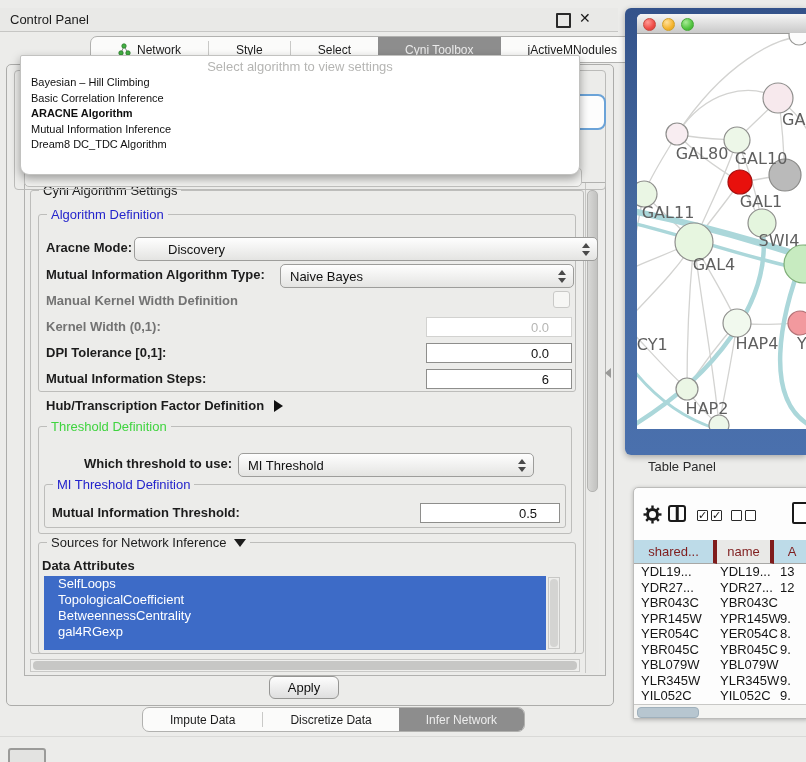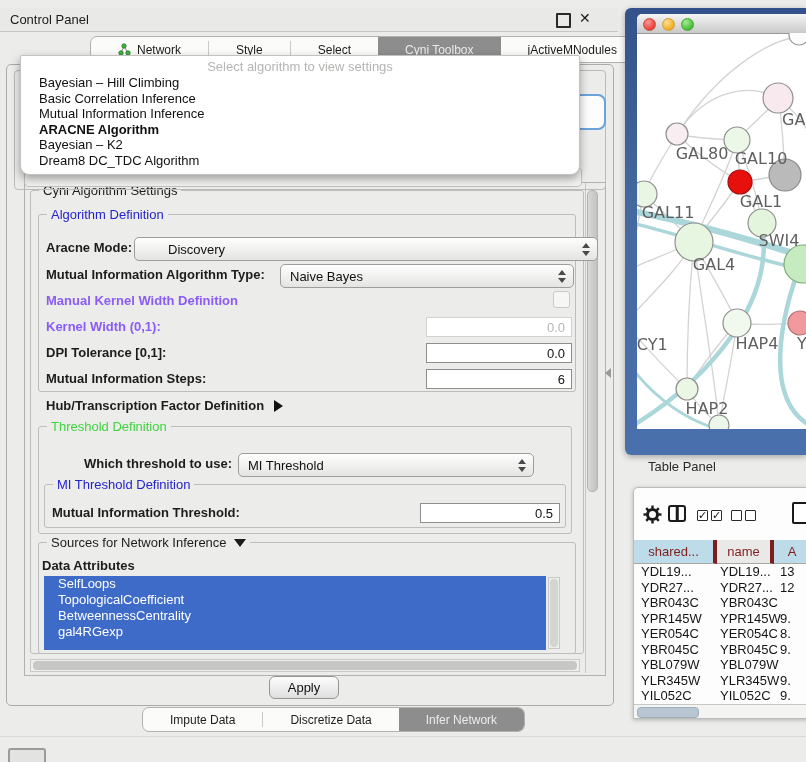--- a/index.html
+++ b/index.html
@@ -14,43 +14,43 @@
   
   .tabbar{display:flex;align-items:stretch;background:#fbfbfa;border:1px solid #b1b1af;border-radius:7px;overflow:hidden;}
   .tab{display:flex;align-items:center;padding:0 27px;font-size:12px;color:#1c1c1c;white-space:nowrap;}
   .tab.sel{background:#8d8d8d;color:#ececec;}
   .tab-sep{width:1px;background:#c9c9c7;margin:4px 0;}
   .net-icon{margin-right:6px;display:inline-flex;}
   
   .popup{left:20px;top:55px;width:560px;height:120px;background:#ffffff;border:1px solid #c2c2c0;
          border-radius:2px 2px 9px 9px;box-shadow:0 4px 10px rgba(0,0,0,.35);z-index:30;padding-top:2px;box-sizing:border-box;}
   .popup-hint{text-align:center;font-size:13px;color:#b5b5b3;height:17px;line-height:17px;}
-  .popup-item{font-size:13px;color:#101010;height:15.6px;line-height:15.6px;padding-left:18px;white-space:nowrap;}
+  .popup-item{font-size:11px;color:#101010;height:15.6px;line-height:15.6px;padding-left:10px;white-space:nowrap;}
   .popup-item.sel{font-weight:bold;}
   .behind-panel{left:14px;top:70px;width:590px;height:118px;border:1px solid #bbbbb9;border-radius:4px;z-index:10;}
   .behind-combo{left:24px;top:167px;width:556px;height:18px;border:1px solid #c0c0be;border-radius:5px;background:#f3f3f1;z-index:11;}
   .focus-frag{left:562px;top:94px;width:40px;height:32px;border:2px solid #6ba3d8;border-radius:8px;background:#fdfdfd;z-index:11;}
   
   .panel-main{left:6px;top:64px;width:606px;height:640px;border:1px solid #acacaa;border-radius:5px;background:#ececea;}
   .container{left:24px;top:182px;width:580px;height:492px;border:1px solid #b1b1af;background:#ececea;}
   .group{position:absolute;border:1px solid #bdbdbb;border-radius:3px;}
   .legend{position:absolute;top:-8px;left:8px;background:#ececea;padding:0 4px;font-size:13px;color:#1c1c1c;white-space:nowrap;display:flex;align-items:center;}
   .legend.blue{color:#2424cc;}
   .legend.green{color:#3fd43f;}
   .lbl{position:absolute;font-size:13px;font-weight:bold;color:#1c1c1c;white-space:nowrap;}
-  .lbl.gray{color:#8b5cf6;}
+  .lbl.gray{color:#737373;}
   .combo{position:absolute;background:linear-gradient(#fefefe,#e4e4e2);border:1px solid #9d9d9b;border-radius:5px;display:flex;align-items:center;}
   .combo .val{flex:1;padding-left:9px;font-size:13px;color:#111;white-space:nowrap;overflow:hidden;}
   .spin{width:22px;display:flex;flex-direction:column;align-items:center;gap:3px;}
   .tri-up{width:0;height:0;border-left:4px solid transparent;border-right:4px solid transparent;border-bottom:5px solid #4a4a4a;}
   .tri-dn{width:0;height:0;border-left:4px solid transparent;border-right:4px solid transparent;border-top:5px solid #4a4a4a;}
   .tri-right{width:0;height:0;border-top:6px solid transparent;border-bottom:6px solid transparent;border-left:9px solid #111;}
   .tri-down-b{width:0;height:0;border-left:6px solid transparent;border-right:6px solid transparent;border-top:8px solid #1c1c1c;margin-left:7px;}
   .field{position:absolute;background:#fff;border:1px solid #8e8e8c;font-size:13px;color:#111;
-         display:flex;align-items:center;justify-content:flex-end;padding:0 6px;box-sizing:border-box;}
+         display:flex;align-items:center;justify-content:flex-end;padding:0 22px;box-sizing:border-box;}
   .field.disabled{border-color:#d2d2d0;color:#b6b6b4;}
   .checkbox{position:absolute;width:15px;height:15px;border:1px solid #c9c9c7;border-radius:3px;background:#f6f6f4;}
   .attr-list{left:44px;top:576px;width:502px;height:74px;background:#3d6bc7;overflow:hidden;}
   .attr-item{font-size:13px;color:#fff;height:16px;line-height:16px;padding-left:14px;white-space:nowrap;}
   .vscroll{left:585px;top:183px;width:13px;height:490px;background:#ebebe9;border-left:1px solid #c6c6c4;}
   .vthumb{left:587px;top:190px;width:9px;height:300px;background:linear-gradient(90deg,#d8d8d6,#c2c2c0);border:1px solid #b4b4b2;border-radius:5px;}
   .list-scroll{left:548px;top:577px;width:12px;height:72px;background:#ededeb;border:1px solid #c8c8c6;box-sizing:border-box;}
   .list-thumb{left:550px;top:579px;width:8px;height:68px;background:#d4d4d2;border-radius:4px;}
   .hscroll{left:30px;top:659px;width:550px;height:13px;background:#efefed;border:1px solid #c9c9c7;box-sizing:border-box;}
   .hthumb{left:33px;top:661px;width:544px;height:9px;background:#c7c7c5;border-radius:4px;}
@@ -128,23 +128,22 @@
 
   <div class="abs behind-panel"></div>
   <div class="abs behind-combo"></div>
   <div class="abs focus-frag"></div>
 
   <div class="abs popup">
     <div class="popup-hint">Select algorithm to view settings</div>
     <div id="popup-list">
         <div class="popup-item">Bayesian – Hill Climbing</div>
         <div class="popup-item">Basic Correlation Inference</div>
+        <div class="popup-item sel">ARACNE Algorithm</div>
         <div class="popup-item">Mutual Information Inference</div>
-        <div class="popup-item sel">ARACNE Algorithm</div>
-        <div class="popup-item">Bayesian – K2</div>
         <div class="popup-item">Dream8 DC_TDC Algorithm</div>
       </div>
   </div>
 
   <div class="abs container"></div>
   <div class="abs vscroll"></div>
   <div class="abs vthumb"></div>
 
   <div class="abs group" style="left:30px;top:190px;width:552px;height:462px;">
     <div class="legend">Cyni Algorithm Settings</div>

